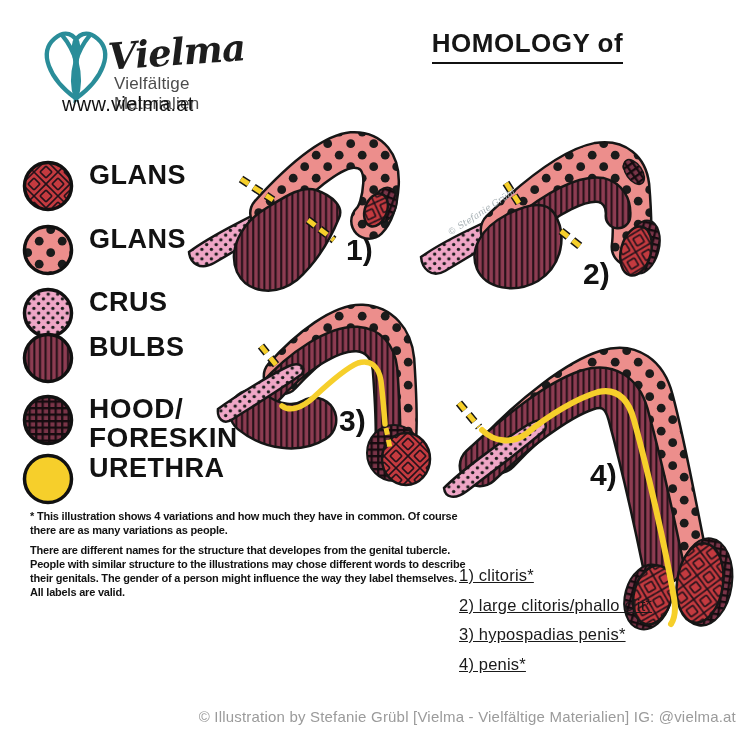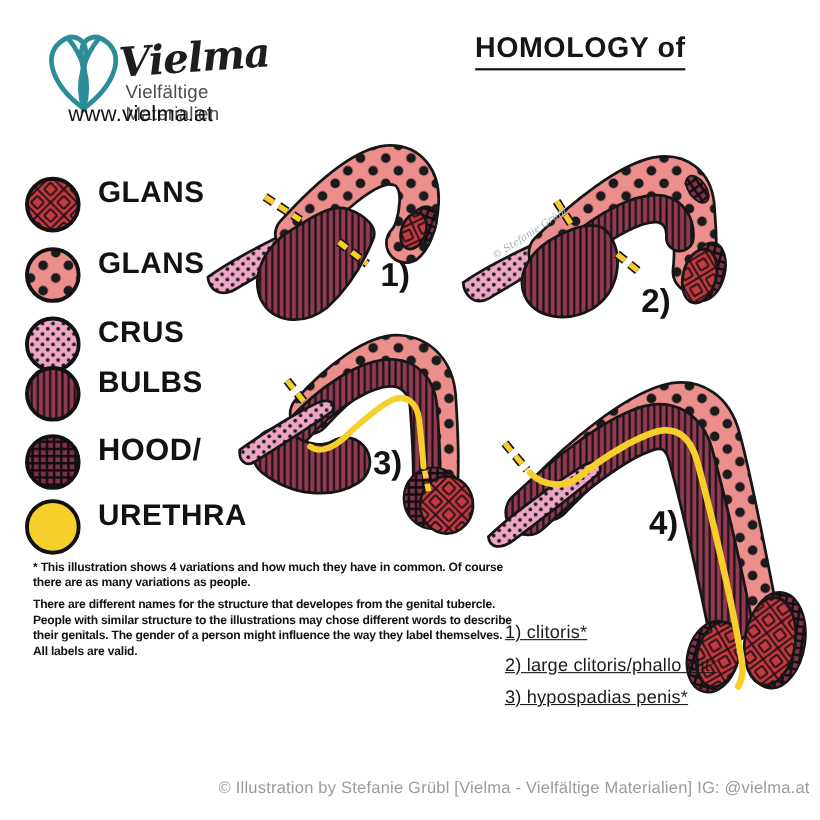--- a/index.html
+++ b/index.html
@@ -114,21 +114,21 @@
 <div class="legend-row" style="top:332px">
   <svg width="52" height="52">
       <circle cx="26" cy="26" r="23.5" fill="url(#pat-bulbs)" stroke="#111" stroke-width="3.5"></circle>
     </svg>
   <span class="legend-label">BULBS</span>
 </div>
 <div class="legend-row" style="top:394px">
   <svg width="52" height="52">
       <circle cx="26" cy="26" r="23.5" fill="url(#pat-hood)" stroke="#111" stroke-width="3.5"></circle>
     </svg>
-  <span class="legend-label two-line"><span>HOOD/</span><br></span>
+  <span class="legend-label two-line"><span>HOOD/</span><br><span>FORESKIN</span></span>
 </div>
 <div class="legend-row" style="top:453px">
   <svg width="52" height="52">
       <circle cx="26" cy="26" r="23.5" fill="#f6cf2b" stroke="#111" stroke-width="3.5"></circle>
     </svg>
   <span class="legend-label">URETHRA</span>
 </div>
 
 <svg class="figures" width="745" height="745" viewBox="0 0 745 745">
 
@@ -208,15 +208,16 @@
 
 <div class="notes">
   <p>* This illustration shows 4 variations and how much they have in common. Of course there are as many variations as people.</p>
   <p>There are different names for the structure that developes from the genital tubercle. People with similar structure to the illustrations may chose different words to describe their genitals. The gender of a person might influence the way they label themselves. All labels are valid.</p>
 </div>
 
 <div class="variants">
   <div>1) clitoris*</div>
   <div>2) large clitoris/phallo clit*</div>
   <div>3) hypospadias penis*</div>
+  <div>4) penis*</div>
 </div>
 
 <div class="credit">© Illustration by Stefanie Grübl [Vielma - Vielfältige Materialien] IG: @vielma.at</div>
 
 </body></html>

